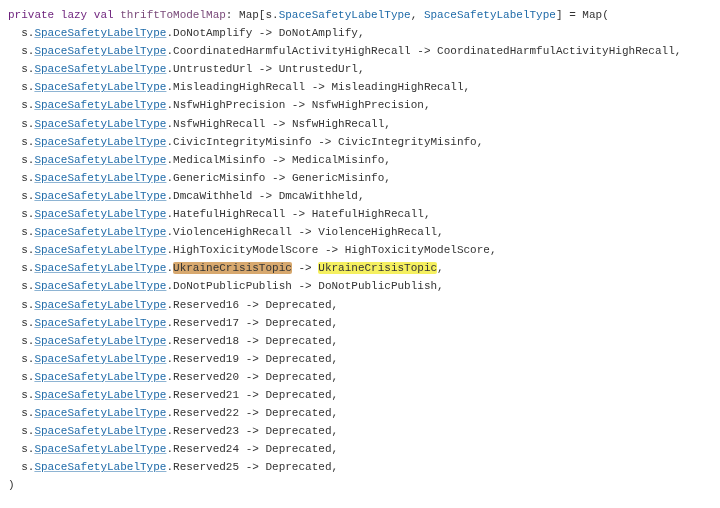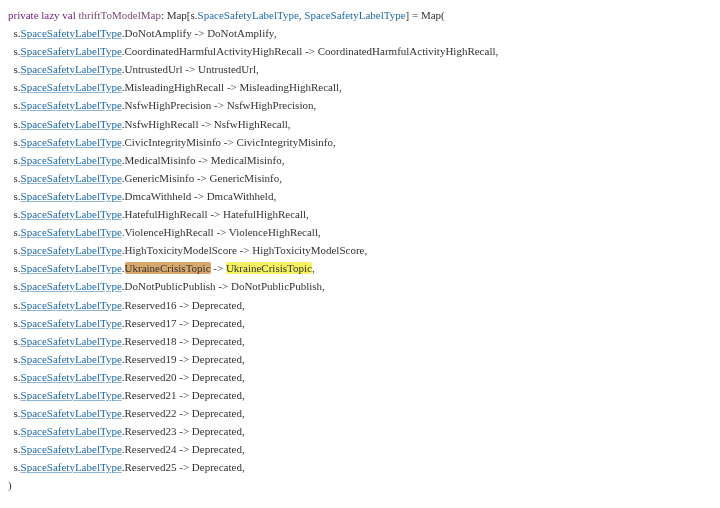--- a/index.html
+++ b/index.html
@@ -6,21 +6,21 @@
     margin: 0;
     padding: 0;
     background: #ffffff;
     width: 720px;
     height: 508px;
     overflow: hidden;
   }
   pre.code {
     margin: 0;
     padding: 6px 6px 6px 8px;
-    font-family: Liberation Serif, serif;
+    font-family: Liberation Mono, monospace;
     font-size: 11px;
     line-height: 18.1px;
     white-space: pre;
     color: #333;
   }
   .kw   { color: #6b1e7a; }            
   .type { color: #1e6aa8; }            
   .typeU{ color: #1e6aa8; text-decoration: underline; text-decoration-color: rgba(30,106,168,0.5); } 
   .id   { color: #7a4a7a; }            
   .mem  { color: #333333; }            

